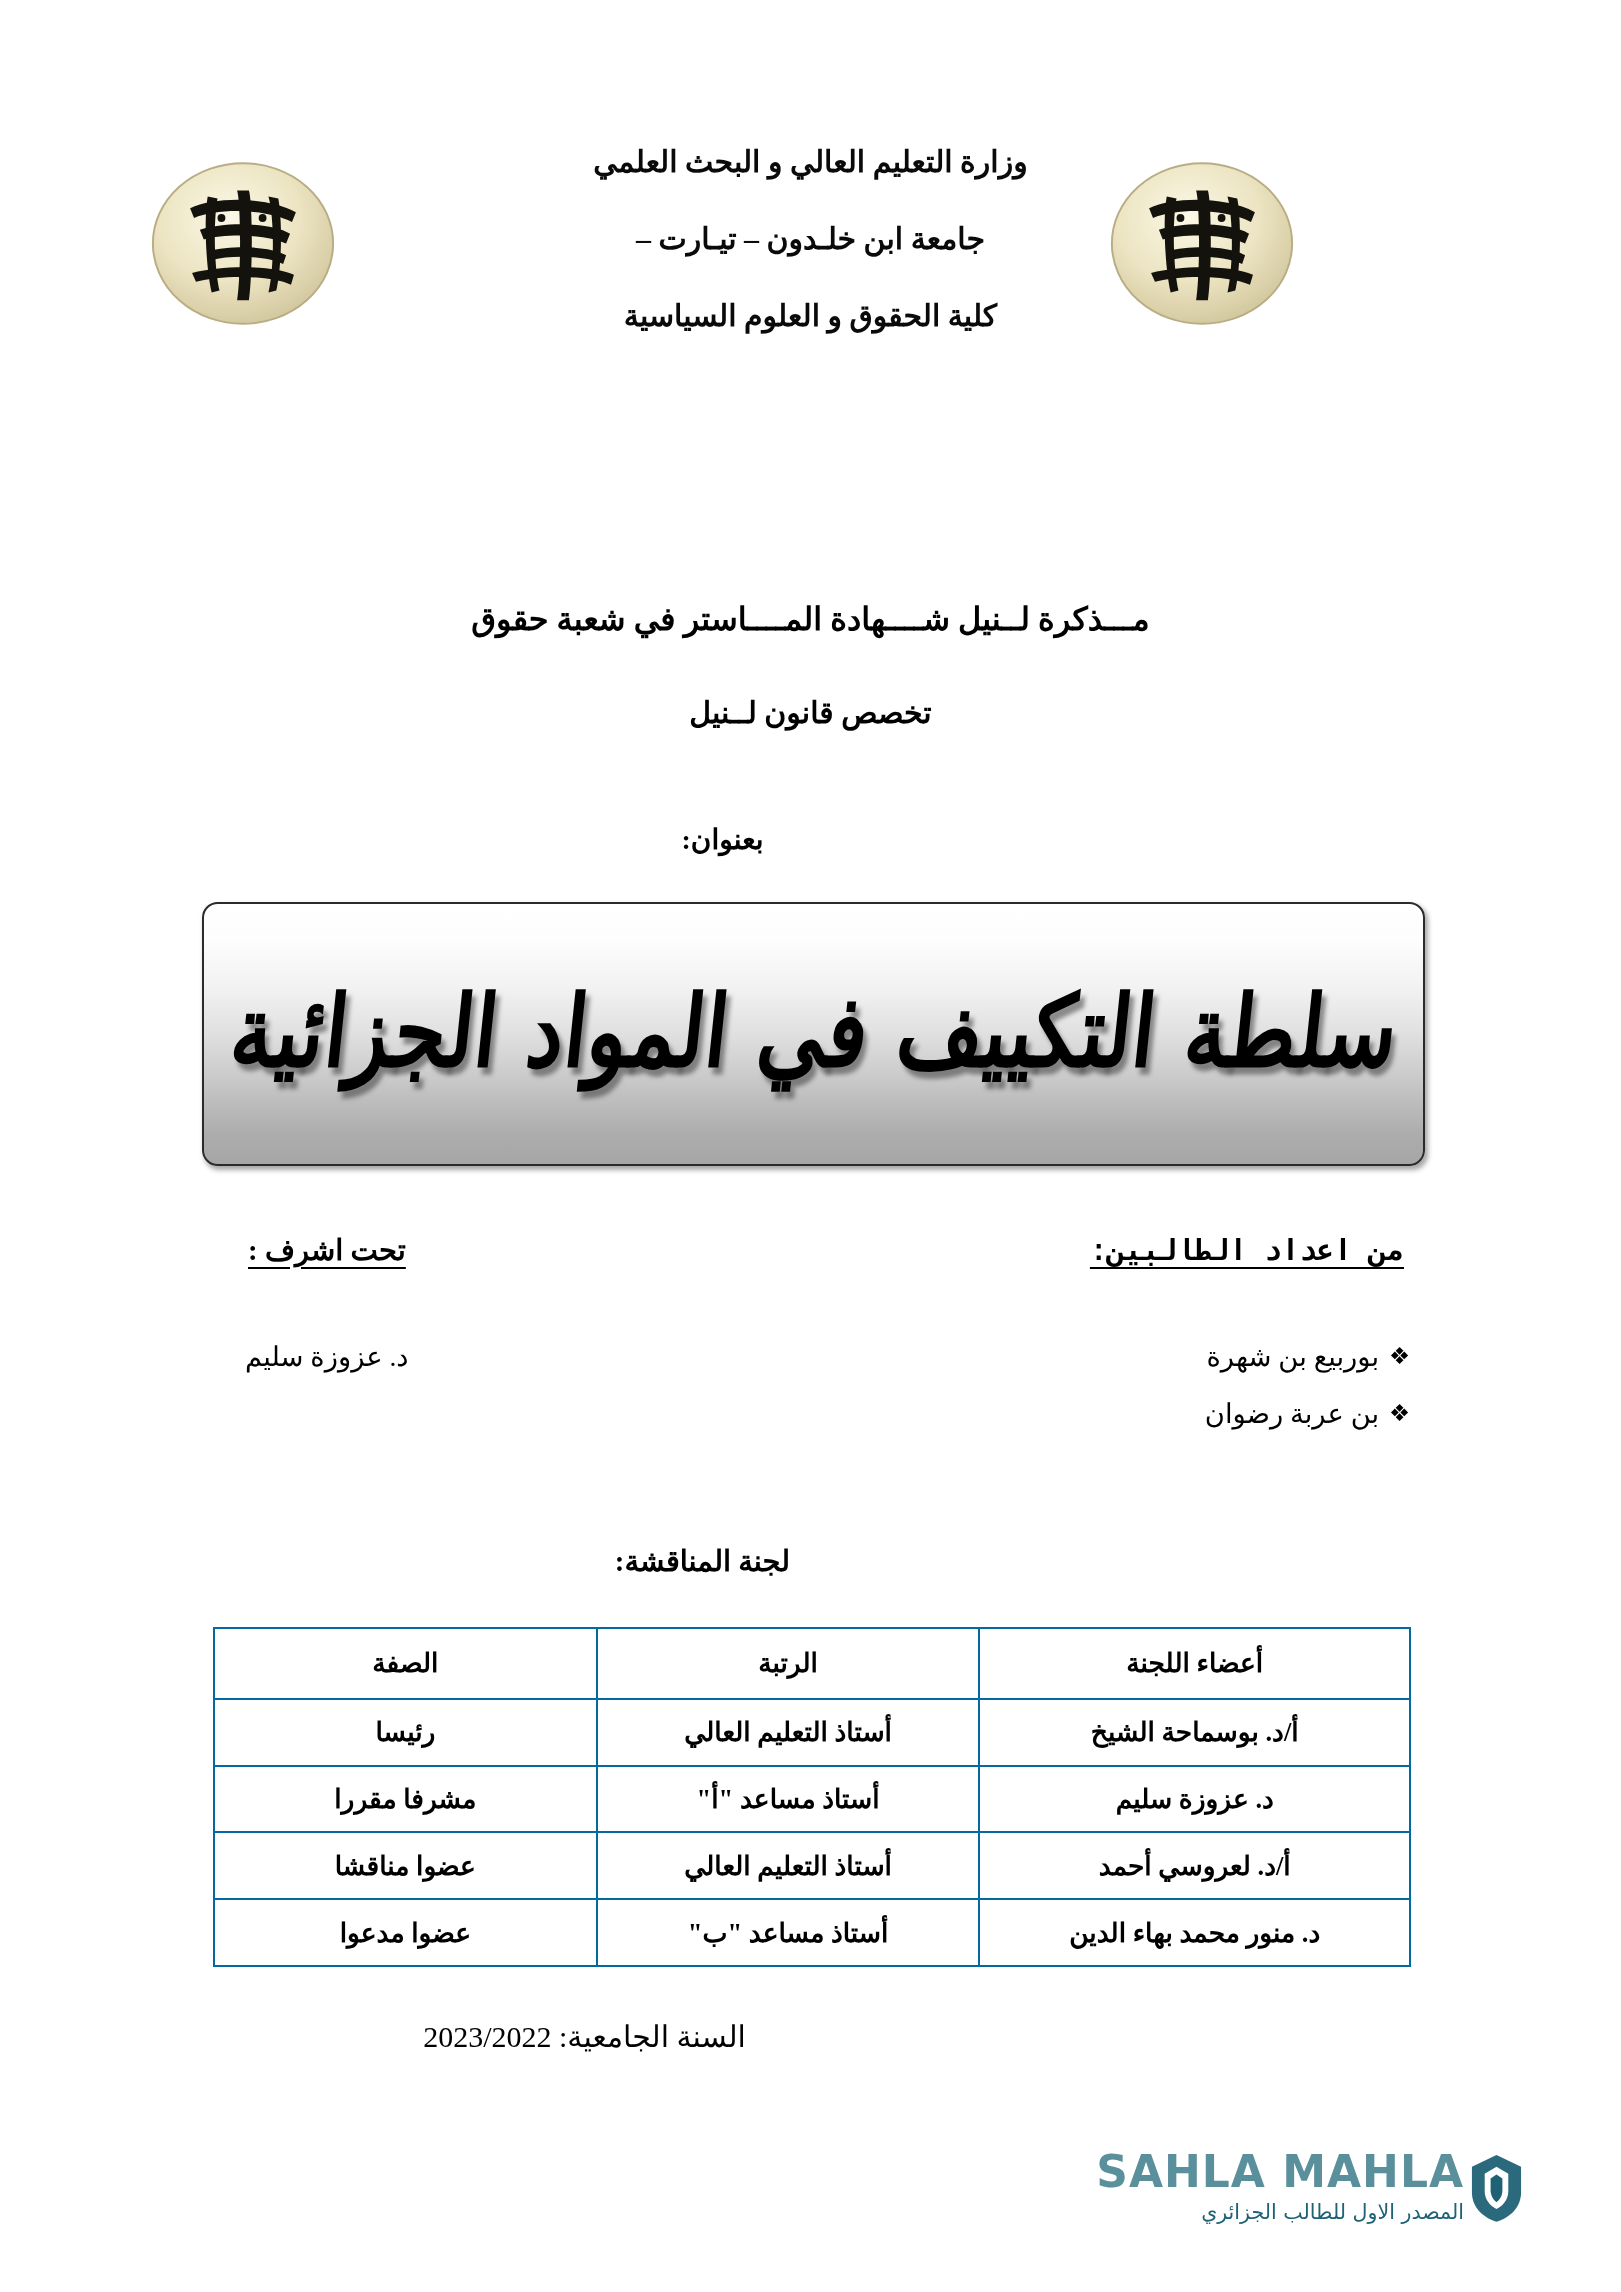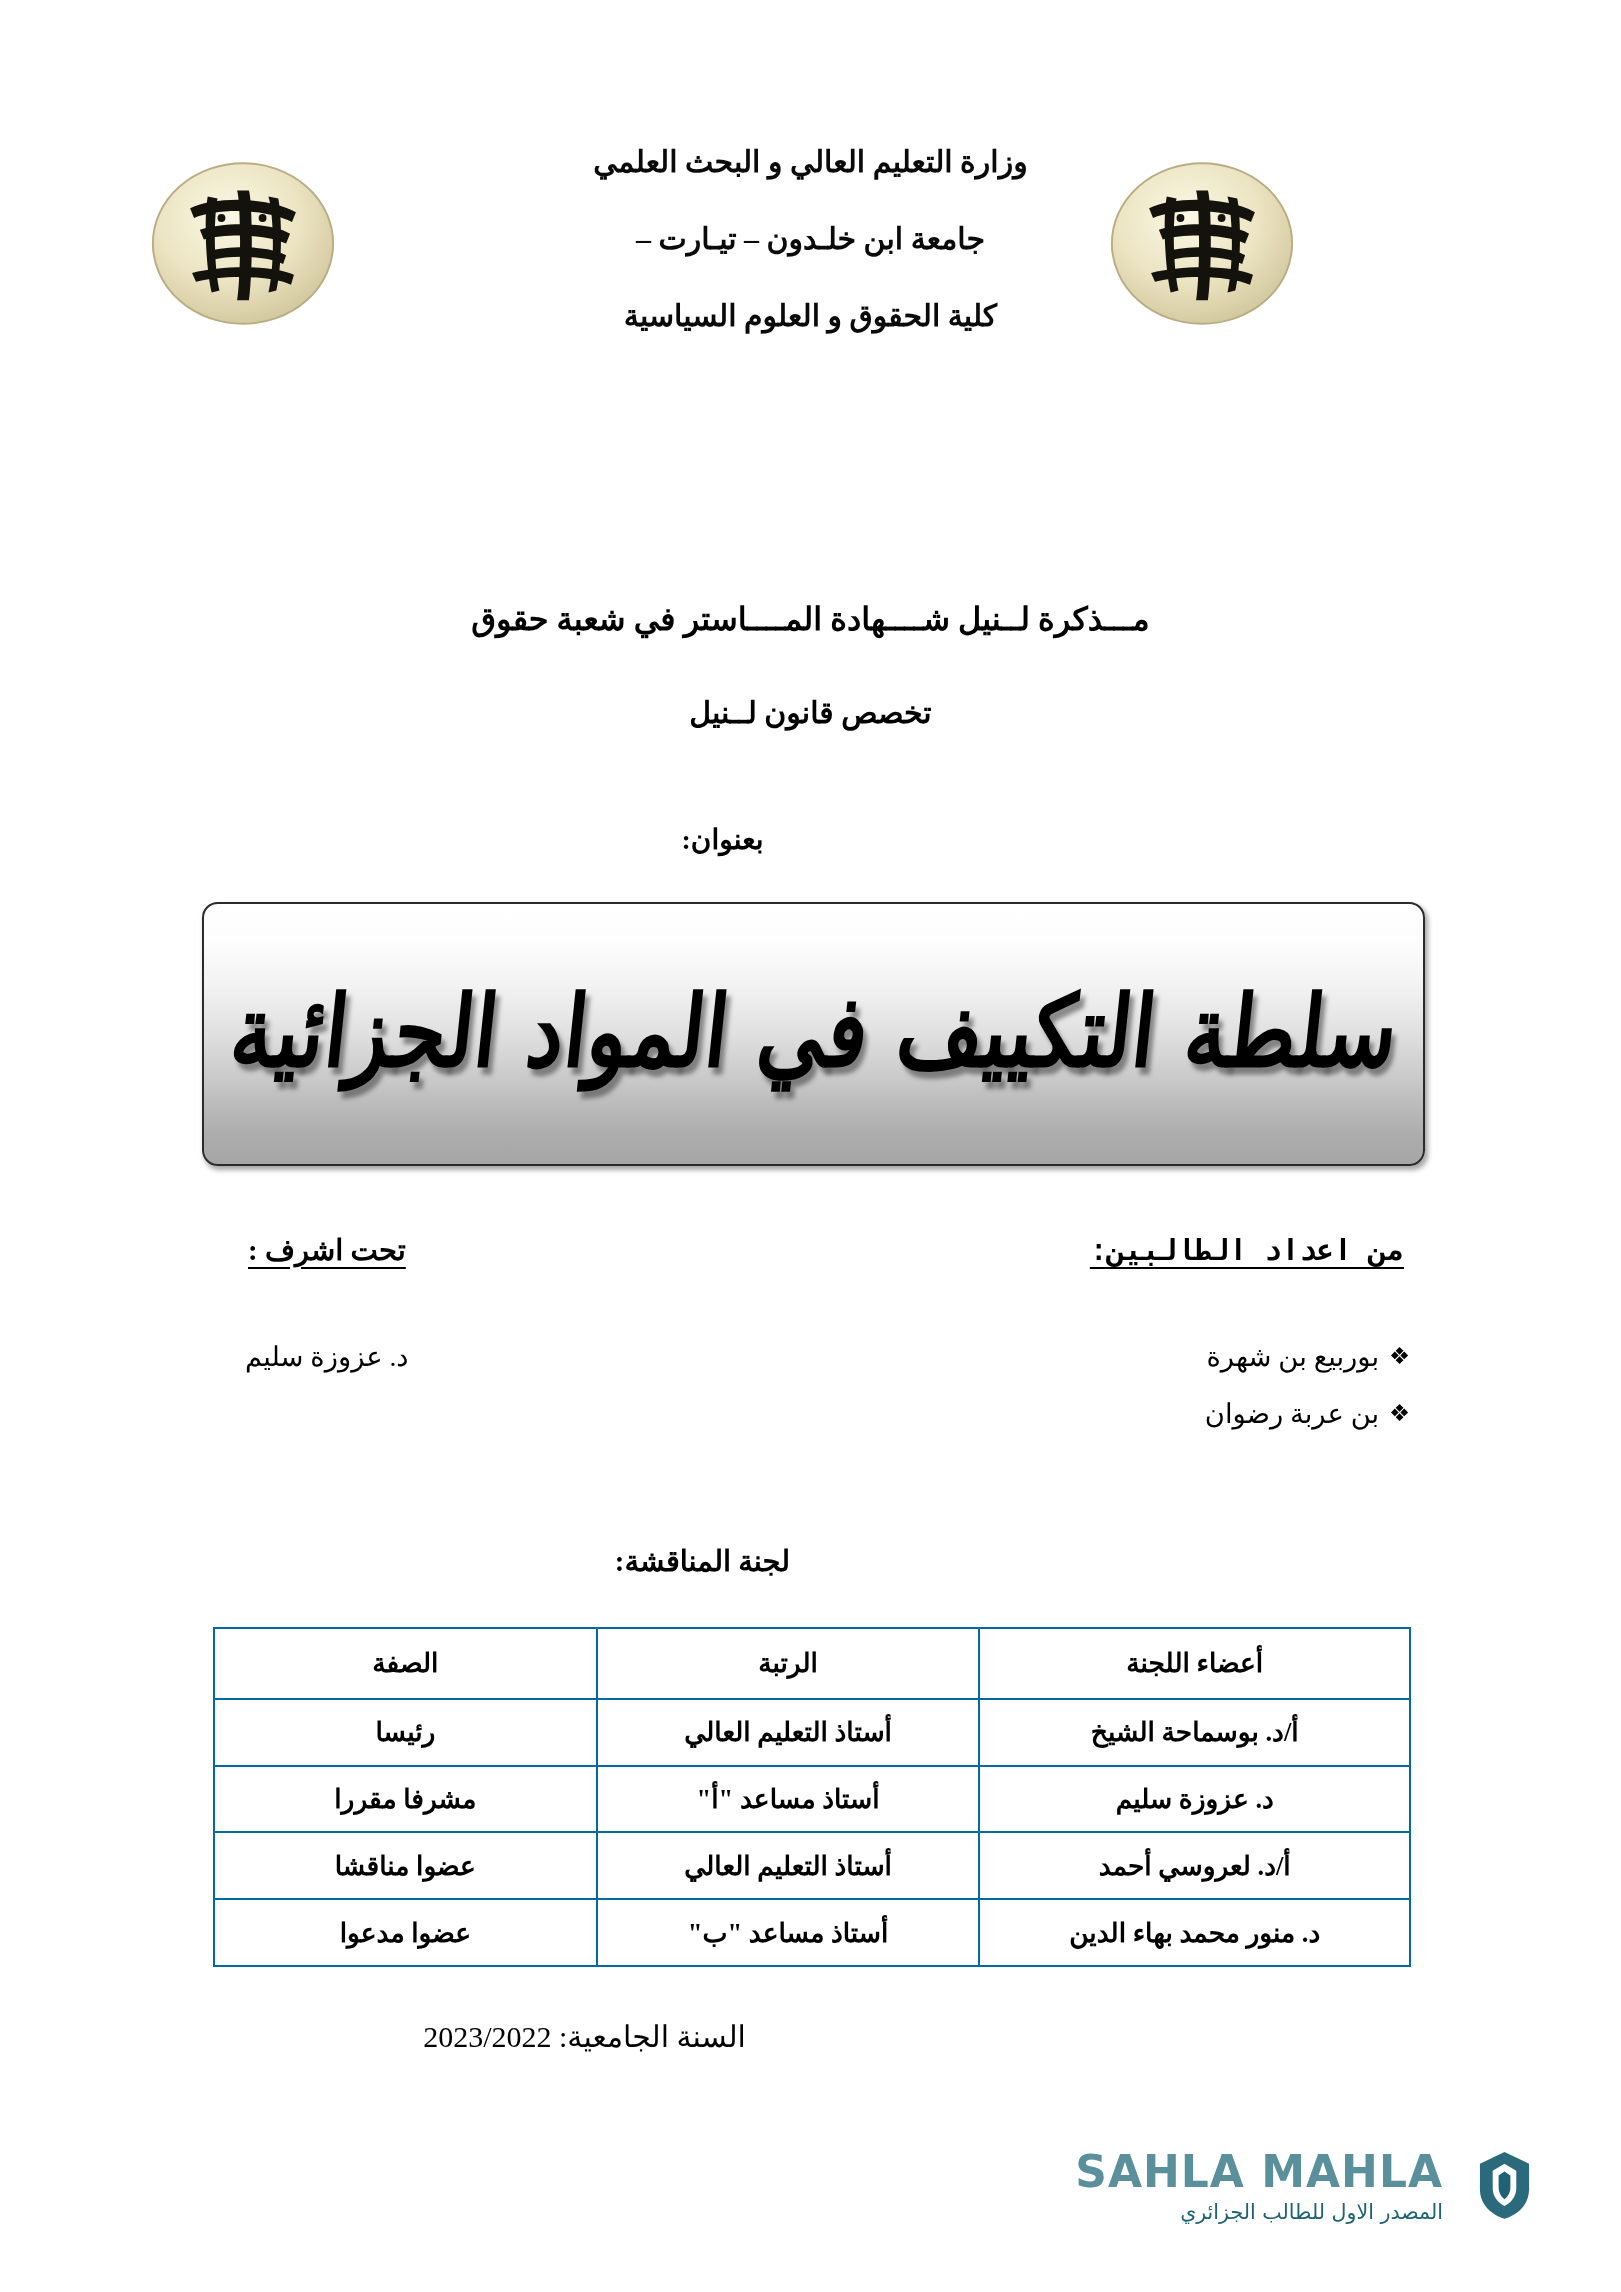--- a/index.html
+++ b/index.html
@@ -223,24 +223,24 @@
     font-size: 30px;
     direction: rtl;
   }
   .academic-year span { display: inline-block; transform: translateX(-113px); }
   .year-num { direction: ltr; unicode-bidi: embed; }
 
   
   .watermark {
     position: absolute;
     bottom: 69px;
-    right: 88px;
+    right: 96px;
     display: flex;
-    align-items: flex-start;
-    gap: 33px;
+    align-items: flex-end;
+    gap: 4px;
     direction: ltr;
   }
   .wm-text { text-align: right; }
   .wm-title {
     font-family: "DejaVu Sans", "Liberation Sans", sans-serif;
     font-size: 44px;
     font-weight: bold;
     color: #5a8f9c;
     letter-spacing: 1px;
     line-height: 1;

